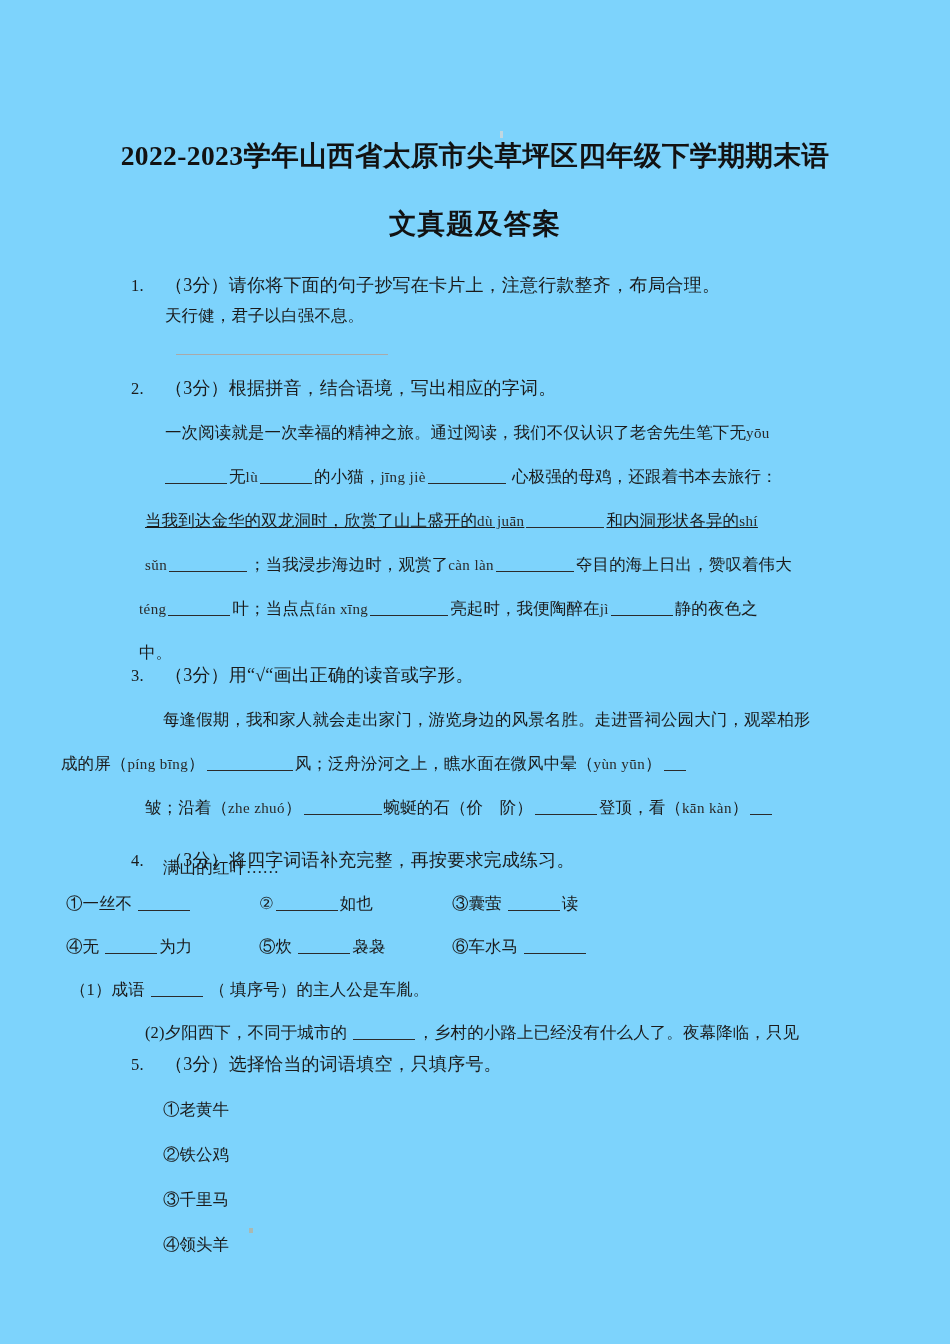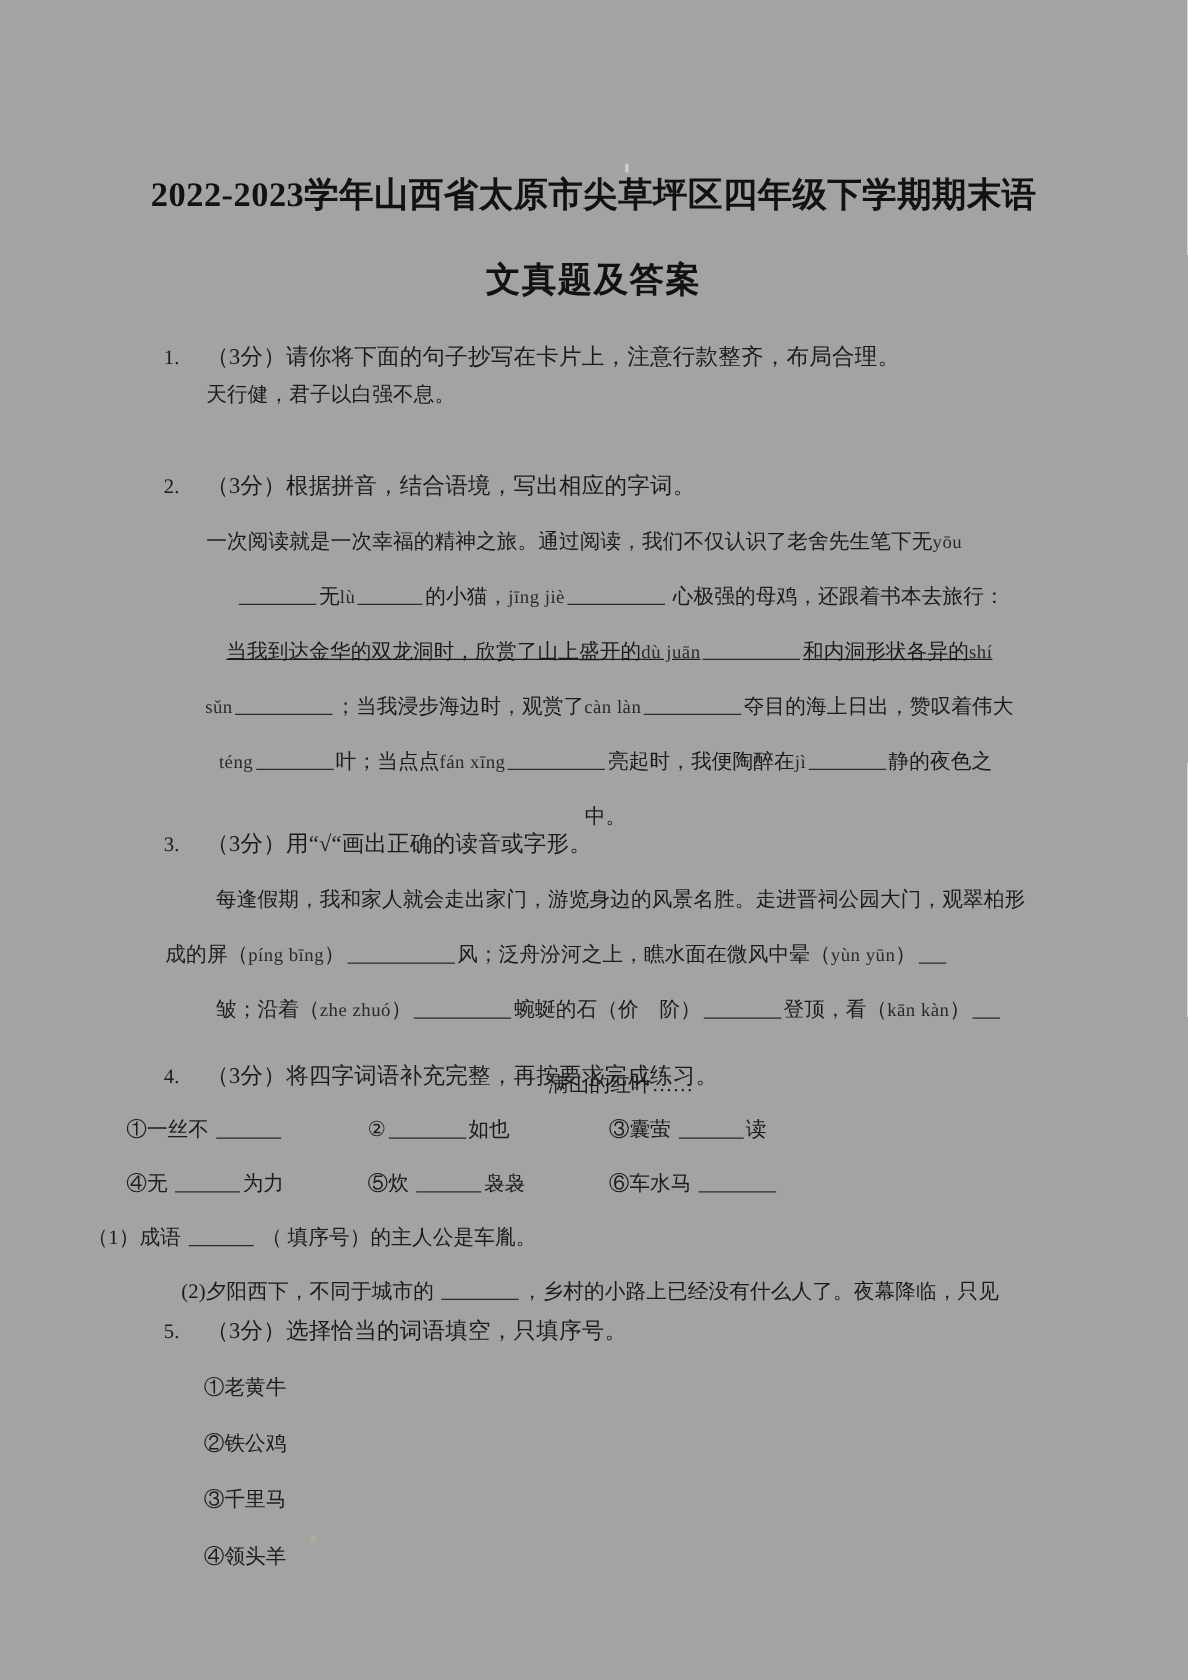--- a/index.html
+++ b/index.html
@@ -12,21 +12,21 @@
     height: 1344px;
     position: relative;
     font-family: "Liberation Serif", "DejaVu Serif", serif;
     color: #1a1a1a;
     overflow: hidden;
   }
 
   .page {
     position: absolute;
     inset: 0;
-    background: #a3a3a3;
+    background: #7dd3fc;
   }
 
   
   .doc-title {
     position: absolute;
     left: 95px;
     top: 122px;
     width: 760px;
     text-align: center;
     font-family: "Liberation Serif", "DejaVu Serif", serif;
@@ -72,21 +72,21 @@
   }
   .qtext { font-size: 18px; }
 
   
   .qbody {
     padding-left: 165px;
     padding-right: 120px;
     font-size: 16.5px;
     letter-spacing: .1px;
   }
-  .qbody.tight { padding-left: 163px; text-align: center; }
+  .qbody.tight { padding-left: 163px; }
   .qbody.sub   { padding-left: 70px; }
 
   
   .py {
     font-family: "Liberation Serif", "DejaVu Serif", serif;
     font-size: 15px;
     letter-spacing: .4px;
     color: #2a2a2a;
   }
 
@@ -108,21 +108,21 @@
     position: absolute;
     left: 176px;
     top: 354px;
     width: 212px;
     height: 0;
     border-top: 1.5px solid #a9a9a9;
   }
 
   
   .idiom-row {
-    padding-left: 101px;
+    padding-left: 66px;
     font-size: 16.5px;
     white-space: nowrap;
   }
   .idiom-row .cell {
     display: inline-block;
     width: 193px;
     vertical-align: top;
   }
 
   

